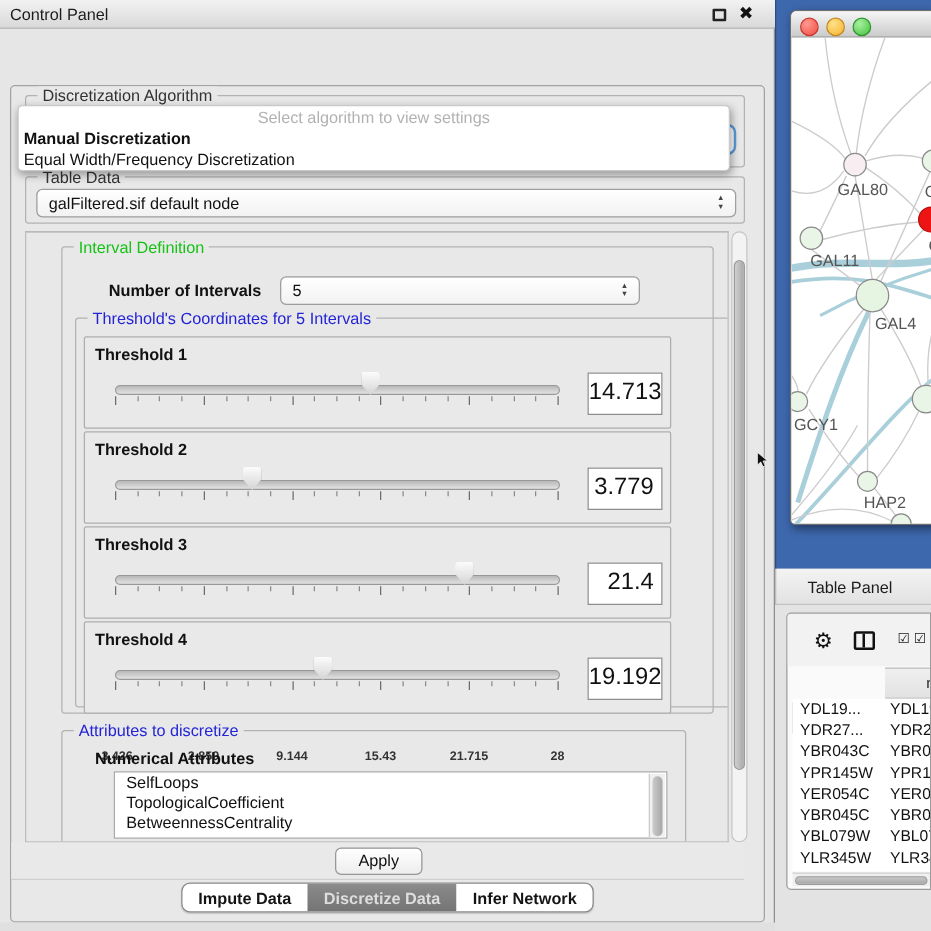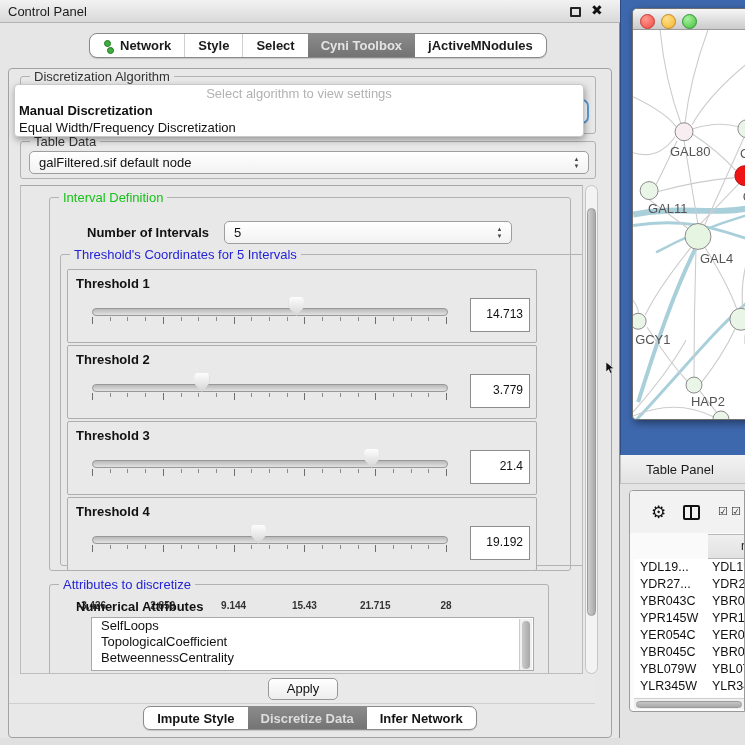--- a/index.html
+++ b/index.html
@@ -58,21 +58,21 @@
   #thresh-group{left:10px;top:56px;width:558px;height:312px;}
   #thresh-list{left:6px;top:14px;width:468px;}
   .th-panel{position:relative;width:468px;height:72px;margin-bottom:2px;border:1px solid #aeaeae;border-radius:2px;background:#e9e9e9;text-decoration:underline;}
   .th-label{position:absolute;left:8px;top:6px;font-size:13px;font-weight:700;color:#111;}
   .th-track{position:absolute;left:24px;top:38px;width:354px;height:6px;border:1px solid #989898;border-radius:4px;background:linear-gradient(#b9b9b9,#e2e2e2);}
   .th-handle{position:absolute;top:27px;width:15px;height:19px;background:linear-gradient(#fdfdfd,#d4d4d4);clip-path:polygon(12% 0,88% 0,100% 15%,100% 55%,50% 100%,0 55%,0 15%);filter:drop-shadow(0 0 1px #777);}
   .th-ticks{position:absolute;left:0;top:47px;width:100%;height:8px;}
   .tick{position:absolute;top:0;width:1px;height:4px;background:#8a8a8a;}
   .tick.major{height:7px;background:#6d6d6d;}
   .ticklab{position:absolute;top:55px;transform:translateX(-50%);font-size:10px;font-weight:700;color:#333;white-space:nowrap;}
-  .th-valuebox{position:absolute;left:402px;top:28px;width:52px;height:32px;background:#fff;border:1px solid #8d8d8d;font-size:12px;color:#111;text-align:right;line-height:30px;padding-right:6px;}
+  .th-valuebox{position:absolute;left:402px;top:28px;width:52px;height:32px;background:#fff;border:1px solid #8d8d8d;font-size:19px;color:#111;text-align:right;line-height:30px;padding-right:6px;}
 
   #attr-group{left:28px;top:398px;width:500px;height:100px;}
   #attr-heading{left:26px;top:14px;font-size:13px;font-weight:700;color:#111;}
   #attr-list{left:41px;top:32px;width:443px;height:54px;background:#fff;border:1px solid #a9a9a9;overflow:hidden;}
   .attr-item{height:16px;line-height:16px;padding-left:9px;font-size:13px;color:#111;white-space:nowrap;}
   #attr-list-scroll{position:absolute;right:1px;top:1px;width:12px;height:52px;background:#f0f0f0;border-left:1px solid #ccc;}
   #attr-list-thumb{position:absolute;left:2px;top:2px;width:8px;height:48px;border-radius:4px;background:linear-gradient(90deg,#cbcbcb,#a7a7a7);}
 
   #apply-row{left:9px;top:674px;width:586px;height:30px;background:#e9e9e9;border-bottom:1px solid #cfcfcf;}
   #apply-btn{left:259px;top:4px;width:70px;height:22px;background:linear-gradient(#ffffff,#ededed);border:1px solid #979797;border-radius:5px;font-size:13px;color:#111;text-align:center;line-height:20px;}
@@ -124,38 +124,20 @@
 <div id="stage">
 
   <div id="left-panel" class="abs">
 
     <div id="cp-titlebar" class="abs">
       <span id="cp-title" class="abs">Control Panel</span>
       <span id="float-btn" class="abs"></span>
       <span id="close-btn" class="abs">✖</span>
     </div>
 
-    <div id="top-tabbar" class="abs">
-        <div class="tab">
-          <span class="net-icon"></span>
-          <span>Network</span>
-        </div>
-        <div class="tab">
-          <span>Style</span>
-        </div>
-        <div class="tab">
-          <span>Select</span>
-        </div>
-        <div class="tab selected">
-          <span>Cyni Toolbox</span>
-        </div>
-        <div class="tab">
-          <span>jActiveMNodules</span>
-        </div>
-      </div>
 
     <div id="main-panel" class="abs"></div>
 
     <div id="algo-group" class="abs groupbox">
       <span class="group-title">Discretization Algorithm</span>
       <div id="algo-combo" class="abs">
         <span class="spinner">▲<br>▼</span>
       </div>
     </div>
 
@@ -350,21 +332,21 @@
     <div id="vscroll" class="abs">
       <div id="vscroll-thumb" class="abs"></div>
     </div>
 
     <div id="apply-row" class="abs">
       <div id="apply-btn" class="abs">Apply</div>
     </div>
 
     <div id="bottom-tabbar" class="abs">
       <div id="bottom-tabbar-inner">
-          <div class="btab">Impute Style</div>
+          <div class="btab">Impute Data</div>
           <div class="btab selected">Discretize Data</div>
           <div class="btab">Infer Network</div>
         </div>
     </div>
     <div id="below-strip" class="abs"></div>
   </div>
 
   <div id="right-panel" class="abs">
     <div id="net-bg" class="abs">
       <div id="net-window" class="abs">

